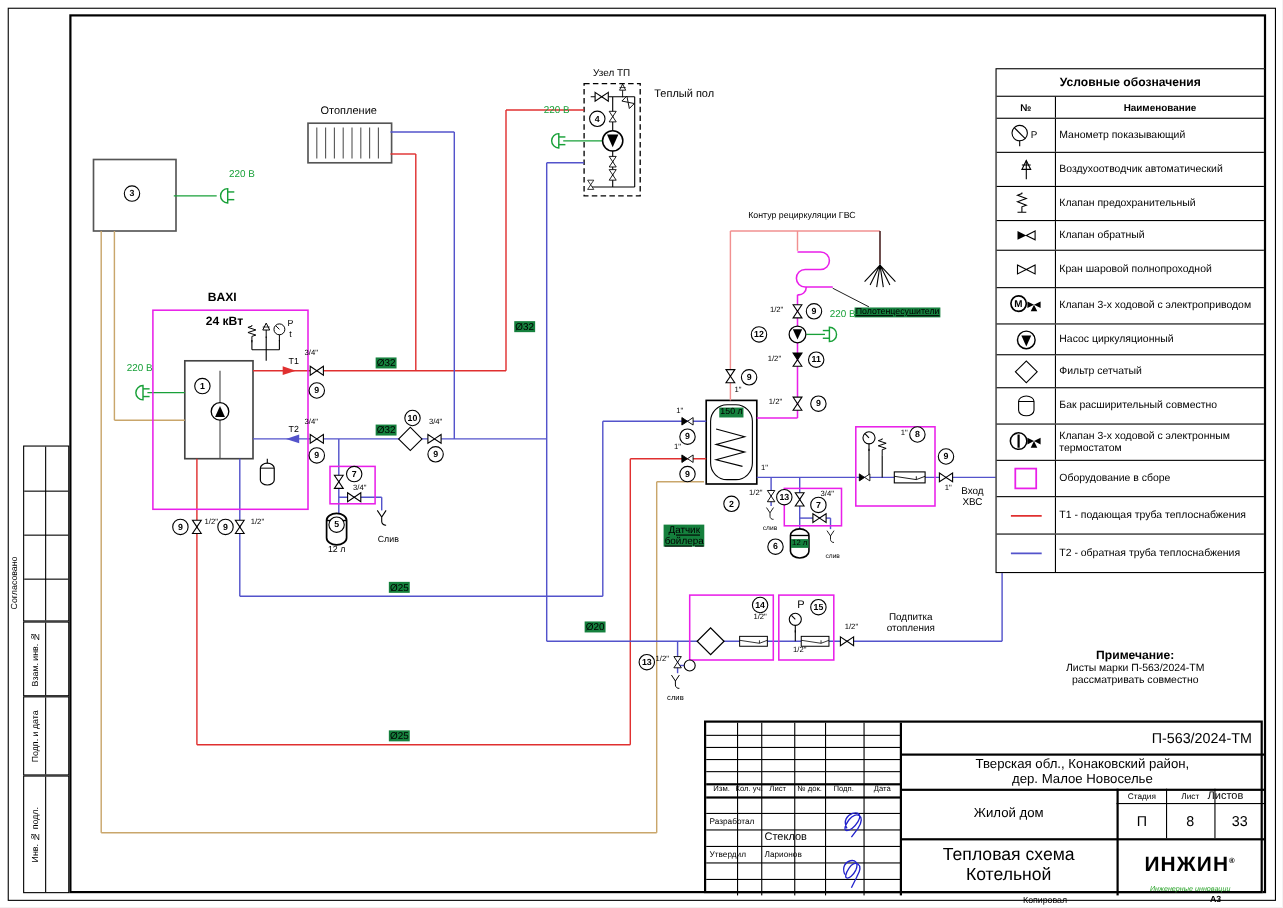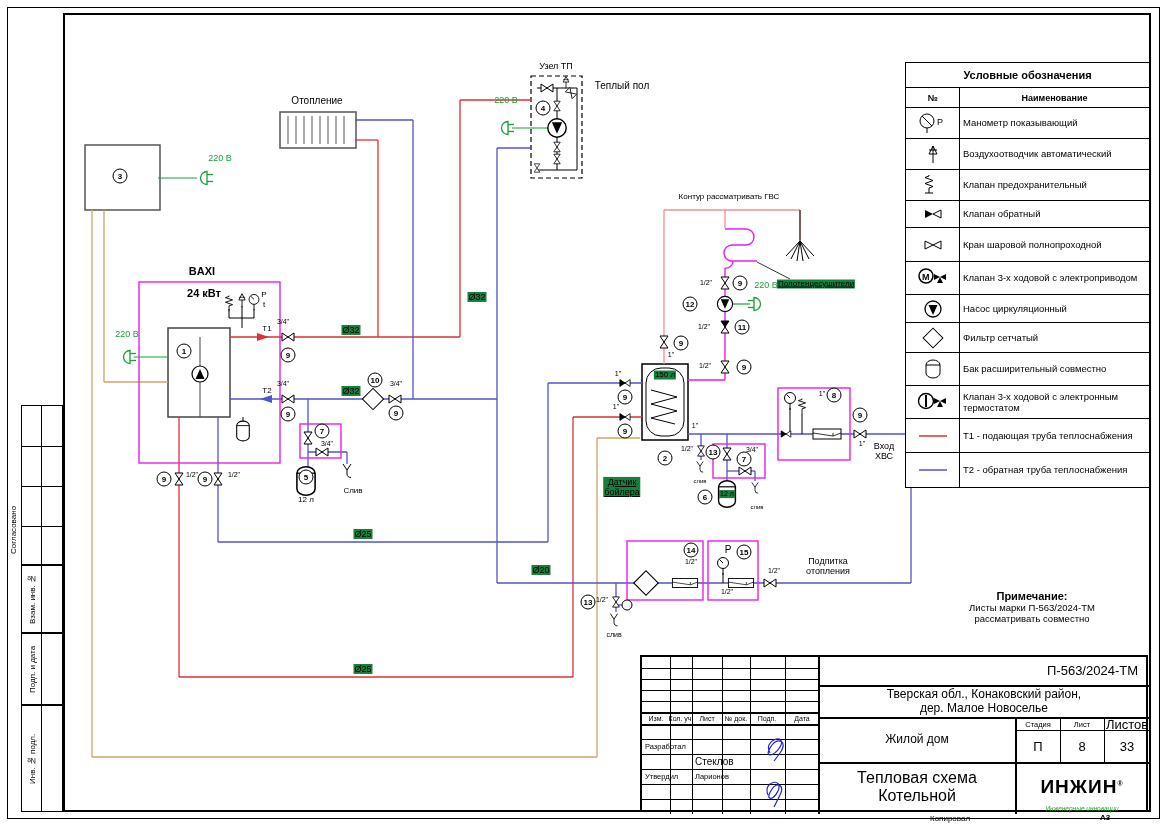--- a/index.html
+++ b/index.html
@@ -249,21 +249,21 @@
       <use href="#plug" transform="translate(127,357)"></use>
       <use href="#plug" transform="translate(505,128)"></use>
       <use href="#plug" transform="translate(757,304) scale(-1,1)"></use>
     </g>
   </svg>
 
   <div id="labels" class="abs" style="left:0;top:0;width:1166px;height:825px;z-index:4;pointer-events:none;">
       <span class="lbl" style="left: 317px; top: 101px; font-size: 10px;">Отопление</span>
       <span class="lbl" style="left: 556px; top: 66px; font-size: 9px;">Узел ТП</span>
       <span class="lbl" style="left: 622px; top: 86px; font-size: 10px;">Теплый пол</span>
-      <span class="lbl" style="left: 729px; top: 197px; font-size: 8px;">Контур рассматривать ГВС</span>
+      <span class="lbl" style="left: 729px; top: 197px; font-size: 8px;">Контур рециркуляции ГВС</span>
       <span class="lbl w u" style="left: 816px; top: 284px; font-size: 8px;">Полотенцесушители</span>
       <span class="lbl b" style="left: 202px; top: 271px; font-size: 11px;">BAXI</span>
       <span class="lbl b" style="left: 204px; top: 293px; font-size: 11px;">24 кВт</span>
       <span class="lbl" style="left: 267px; top: 329px; font-size: 8px;">T1</span>
       <span class="lbl" style="left: 267px; top: 391px; font-size: 8px;">T2</span>
       <span class="lbl w" style="left: 351px; top: 330px;">Ø32</span>
       <span class="lbl w" style="left: 351px; top: 391px;">Ø32</span>
       <span class="lbl w" style="left: 477px; top: 297px;">Ø32</span>
       <span class="lbl w" style="left: 363px; top: 534px;">Ø25</span>
       <span class="lbl w" style="left: 541px; top: 570px;">Ø20</span>
@@ -431,20 +431,28 @@
         <div class="leg-row" style="height: 32px;">
           <span class="leg-ic">
             <svg width="40" height="24" viewBox="0 0 36 24">
               <circle cx="11" cy="11" r="7.5" fill="none" stroke="#000" stroke-width="1.4"></circle>
               <line x1="11" y1="5" x2="11" y2="17" stroke="#000" stroke-width="2"></line>
               <path d="M19,8 L25,11 L19,14 Z M31,8 L25,11 L31,14 Z M22,17 L25,11 L28,17 Z" fill="#000"></path>
             </svg>
           </span>
           <span class="leg-nm">Клапан 3-х ходовой с электронным термостатом</span>
         </div>
+        <div class="leg-row" style="height: 32px;">
+          <span class="leg-ic">
+            <svg width="40" height="24" viewBox="0 0 36 24">
+              <rect x="8" y="3" width="19" height="18" fill="none" stroke="#e91fe9" stroke-width="1.6"></rect>
+            </svg>
+          </span>
+          <span class="leg-nm">Оборудование в сборе</span>
+        </div>
         <div class="leg-row" style="height: 33px;">
           <span class="leg-ic">
             <svg width="40" height="24" viewBox="0 0 36 24">
               <line x1="4" y1="12" x2="32" y2="12" stroke="#e03030" stroke-width="1.5"></line>
             </svg>
           </span>
           <span class="leg-nm">Т1 - подающая труба теплоснабжения</span>
         </div>
         <div class="leg-row" style="height: 34px;">
           <span class="leg-ic">
@@ -506,21 +514,21 @@
       <path d="M20,28 c-8,-14 18,-20 10,-6 c-6,10 -18,12 -8,-2 c6,-8 16,-4 8,8 l-6,8" fill="none" stroke="#2222cc" stroke-width="1.2"></path>
       <path d="M18,70 c-6,-14 16,-18 10,-4 c-5,10 -14,10 -6,-2 c5,-8 14,-4 7,8 l-5,10" fill="none" stroke="#2222cc" stroke-width="1.2"></path>
     </svg>
 
     <span class="tt" style="right:8px;top:6px;font-size:13px;">П-563/2024-ТМ</span>
     <span class="tt ctr" style="left:342px;top:44px;font-size:12px;width:320px;">Тверская обл., Конаковский район,
 дер. Малое Новоселье</span>
     <span class="tt ctr" style="left:275px;top:82px;font-size:12px;">Жилой дом</span>
     <span class="tt ctr" style="left:396px;top:67px;font-size:7.5px;">Стадия</span>
     <span class="tt ctr" style="left:440px;top:67px;font-size:7.5px;">Лист</span>
-    <span class="tt ctr" style="left:485px;top:67px;font-size:13px;">Листов</span>
+    <span class="tt ctr" style="left:472px;top:67px;font-size:10px;">Листов</span>
     <span class="tt ctr" style="left:396px;top:89px;font-size:13px;">П</span>
     <span class="tt ctr" style="left:440px;top:89px;font-size:13px;">8</span>
     <span class="tt ctr" style="left:485px;top:89px;font-size:13px;">33</span>
     <span class="tt ctr" style="left:275px;top:130px;font-size:16px;">Тепловая схема
 Котельной</span>
 
     <div class="tt ctr" style="left:440px;top:128px;text-align:center;">
       <div style="font-size:19px;font-weight:bold;letter-spacing:1px;line-height:1;">
         <span>ИНЖИН</span><sup style="font-size:7px;">®</sup>
       </div>

